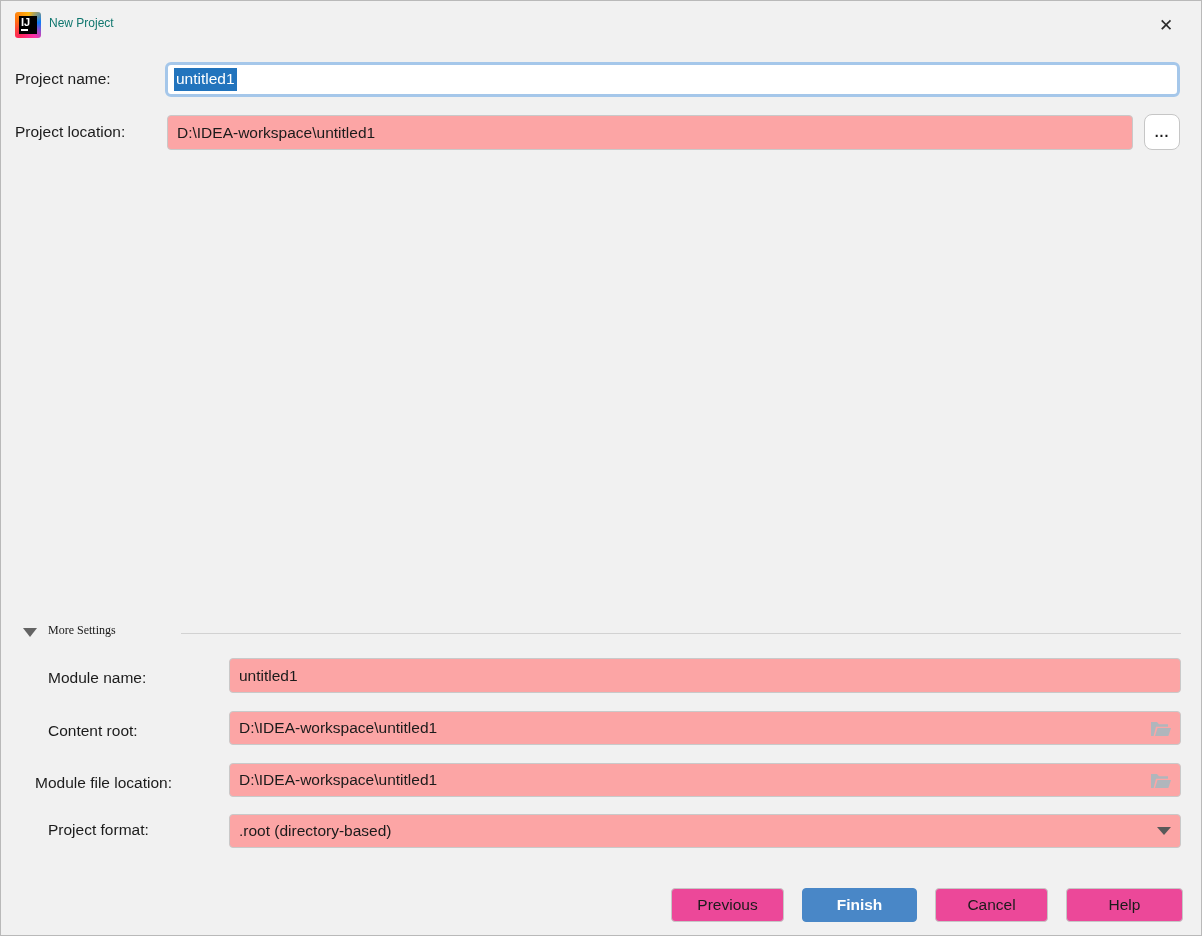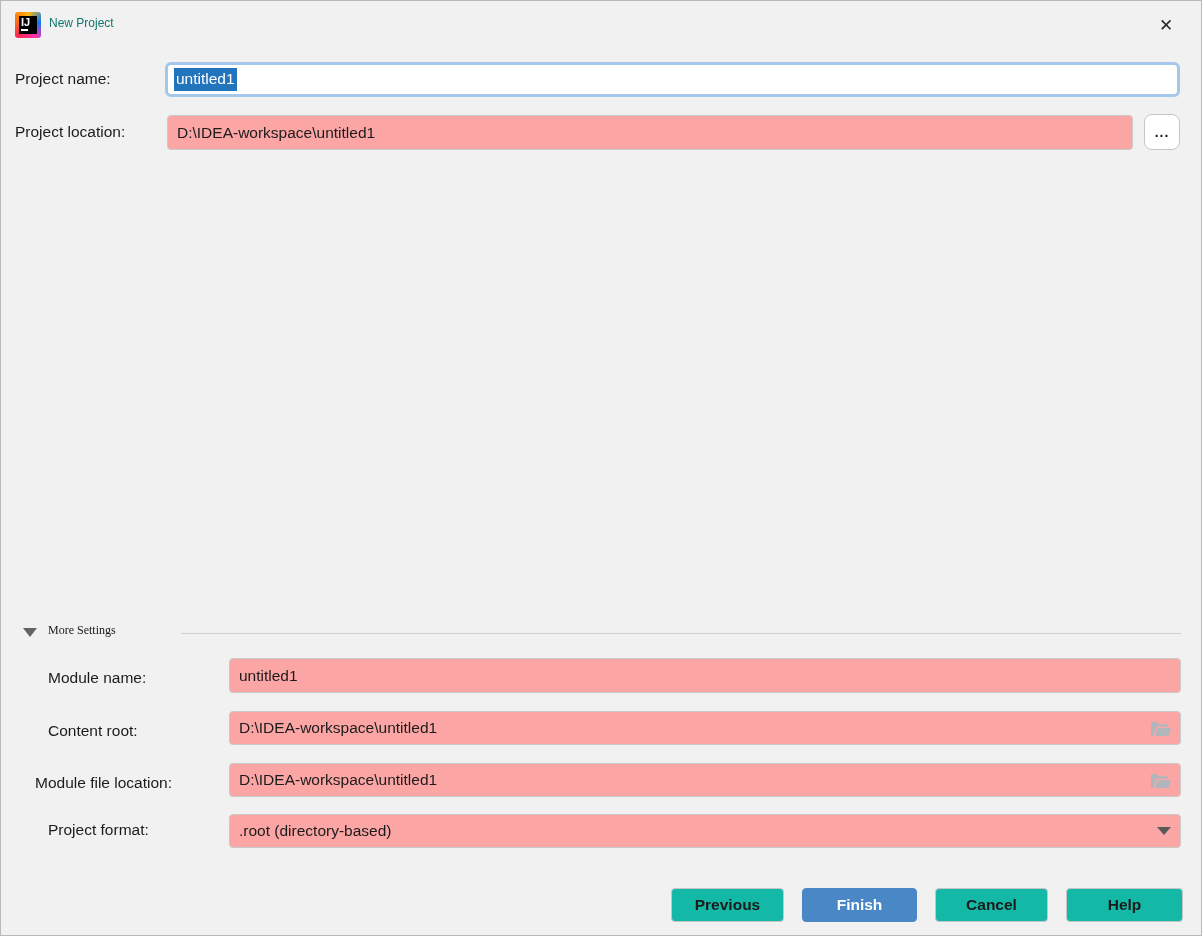--- a/index.html
+++ b/index.html
@@ -59,24 +59,24 @@
   
   .ms-tri {
     position:absolute; left:22px; top:627px; width:0; height:0;
     border-left:7px solid transparent; border-right:7px solid transparent;
     border-top:9px solid #646464; cursor:pointer;
   }
   .ms-label { position:absolute; left:47px; top:622px; font-size:12px; color:#181818;font-family:Liberation Serif, serif; }
   .ms-line { position:absolute; left:180px; top:632px; width:1000px; height:1px; background:#d2d2d2; }
   
   .btn {
-    position:absolute; top:887px; height:34px; background:#14b8a6;
+    position:absolute; top:887px; height:34px; background:#ec4899;
     border:1px solid #c6c6c6; border-radius:4px; box-sizing:border-box;
     display:flex; align-items:center; justify-content:center;
-    font-family:"Liberation Sans", sans-serif; font-size:15.5px; color:#1b1b1b; cursor:pointer;font-weight:bold;
+    font-family:"Liberation Sans", sans-serif; font-size:15.5px; color:#1b1b1b; cursor:pointer;
   }
   .btn-primary {
     background:#4987c7; border-color:#4987c7; color:#fff; font-weight:bold;
   }
   .folder-svg { display:block; }
 </style>
 </head>
 <body>
 
 <div class="dialog">

